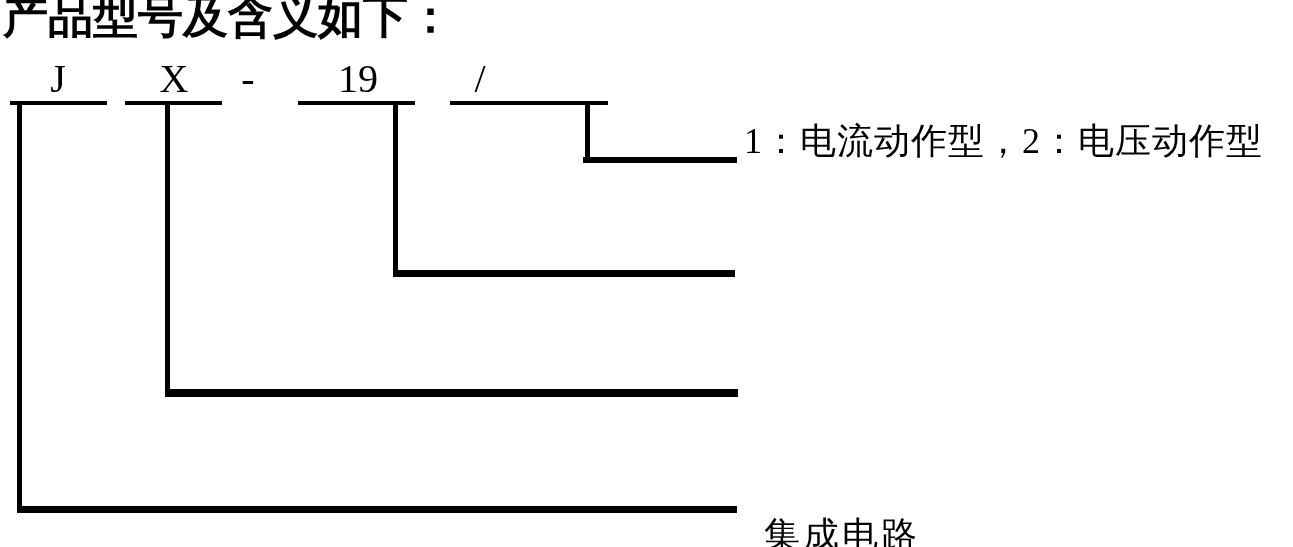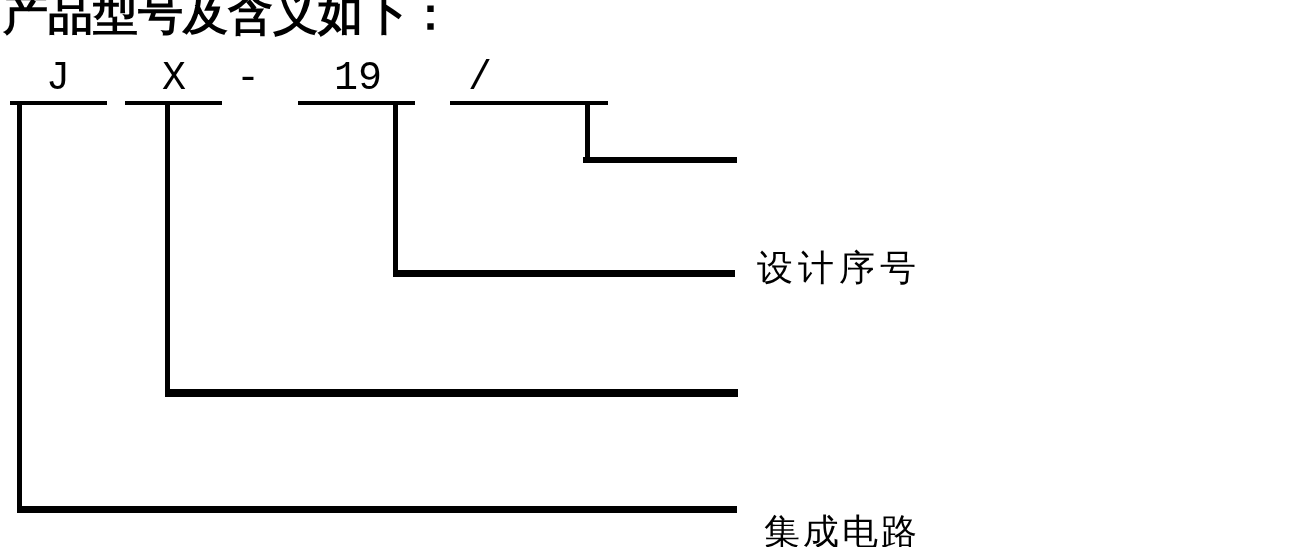--- a/index.html
+++ b/index.html
@@ -11,21 +11,21 @@
     padding: 0;
     background: var(--bg);
   }
   .canvas {
     position: relative;
     width: 1293px;
     height: 547px;
     background: var(--bg);
     overflow: hidden;
     color: var(--ink);
-    font-family: Liberation Mono, monospace;
+    font-family: Liberation Serif, serif;
   }
   .page-title {
     position: absolute;
     left: 3px;
     top: -8px;
     font-size: 45px;
     line-height: 1.15;
     letter-spacing: 0px;
     white-space: nowrap;
     font-weight: 600;
@@ -95,16 +95,16 @@
   <div class="rule vl-1"></div>
   <div class="rule vl-2"></div>
   <div class="rule vl-3"></div>
   <div class="rule vl-4"></div>
 
   <div class="rule hl-1"></div>
   <div class="rule hl-2"></div>
   <div class="rule hl-3"></div>
   <div class="rule hl-4"></div>
 
-  <div class="legend-label ll-2">设计序号</div>
+  <div class="legend-label ll-1">1：电流动作型，2：电压动作型</div>
   <div class="legend-label ll-4">集成电路</div>
 
 </div>
 
 </body></html>

